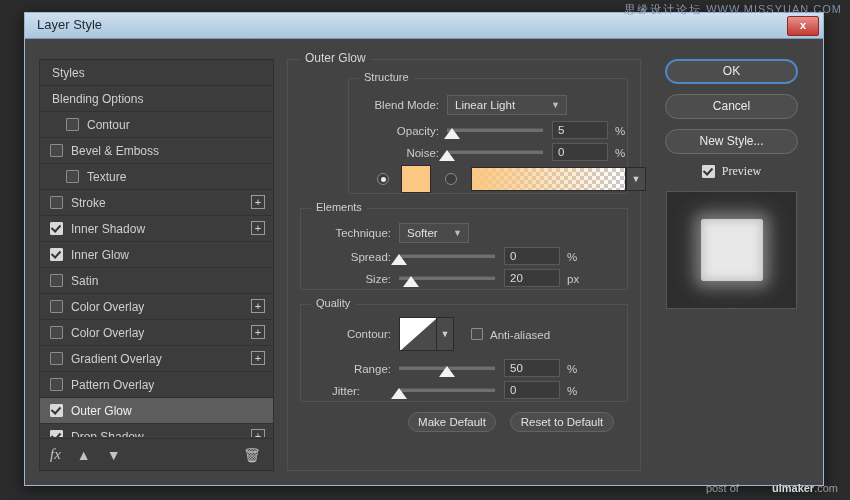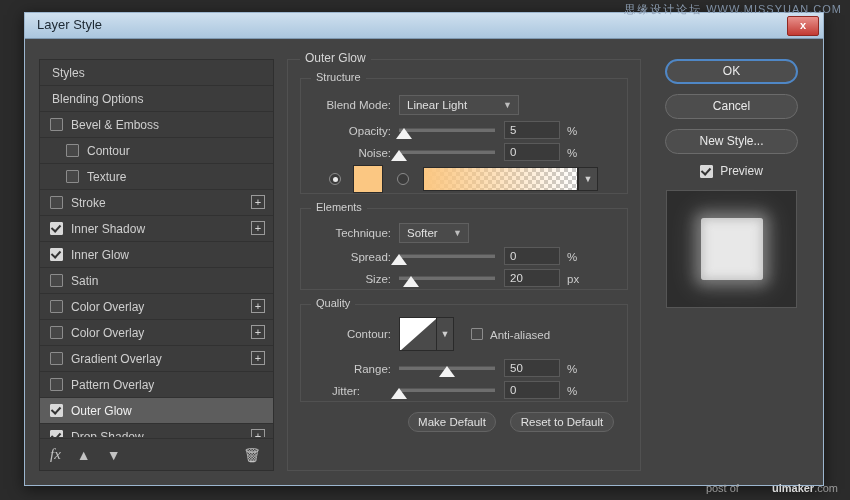--- a/index.html
+++ b/index.html
@@ -202,21 +202,21 @@
   }
   .fieldset > .legend {
     position: absolute;
     left: 10px;
     top: -8px;
     background: #434343;
     padding: 0 5px;
     font-size: 11px;
     color: #d0d0d0;
   }
-  #fs-structure { top: 18px; height: 116px; }
+  #fs-structure { top: 18px; height: 116px; margin-left: 48px; }
   #fs-elements  { top: 148px; height: 82px; }
   #fs-quality   { top: 244px; height: 98px; }
 
   .row { position: absolute; left: 0; right: 0; height: 20px; }
   .lbl {
     position: absolute;
     font-size: 11.5px;
     color: #ccc;
     text-align: right;
     line-height: 20px;
@@ -419,20 +419,21 @@
   }
   #preview-row {
     width: 133px;
     margin: 2px auto 12px auto;
     display: flex;
     align-items: center;
     justify-content: center;
     color: #e2e2e2;
     font-size: 12px;
     cursor: pointer;
+    font-family: Liberation Serif, serif;
   }
   #preview-row .chk { margin-right: 7px; }
   #preview-box {
     width: 131px;
     height: 118px;
     margin: 0 auto;
     background: #2d2d2d;
     border: 1px solid #565656;
     position: relative;
     box-sizing: border-box;
@@ -473,27 +474,27 @@
   <div id="body-area">
 
     <div id="styles-panel">
       <div id="styles-list">
           <div class="style-row header">
             <span>Styles</span>
           </div>
           <div class="style-row header">
             <span>Blending Options</span>
           </div>
+          <div class="style-row indent">
+            <span class="chk"></span>
+            <span>Contour</span>
+          </div>
           <div class="style-row">
             <span class="chk"></span>
             <span>Bevel &amp; Emboss</span>
-          </div>
-          <div class="style-row indent">
-            <span class="chk"></span>
-            <span>Contour</span>
           </div>
           <div class="style-row indent">
             <span class="chk"></span>
             <span>Texture</span>
           </div>
           <div class="style-row">
             <span class="chk"></span>
             <span>Stroke</span>
             <span class="plus-btn">+</span>
           </div>

